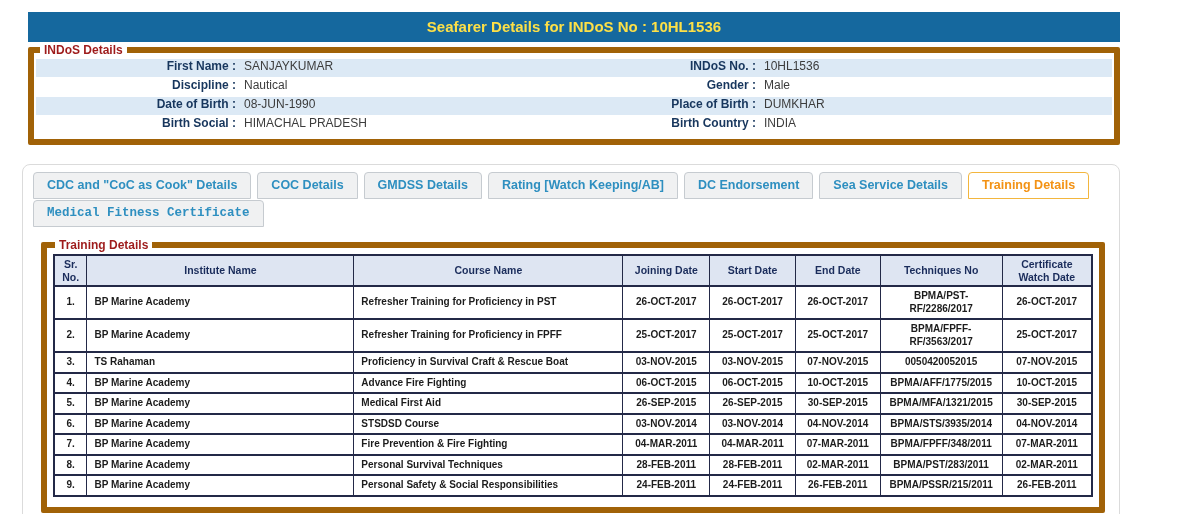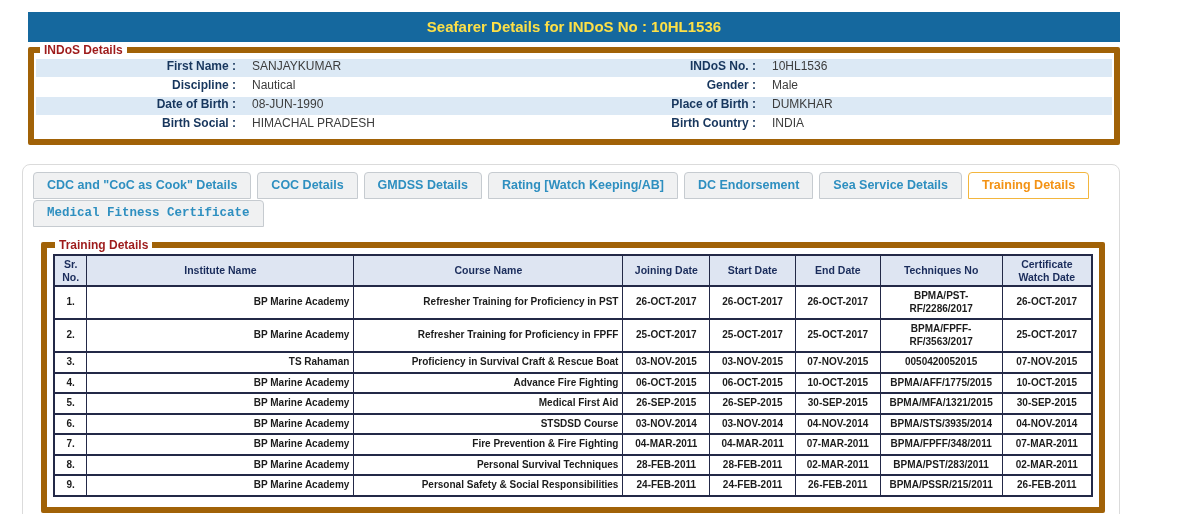--- a/index.html
+++ b/index.html
@@ -24,21 +24,21 @@
     color:var(--legend-red);font-weight:bold;font-size:12px;
     padding:0 4px;margin-left:4px;
   }
   fieldset.indos{margin:1px 68px 0 28px;padding:1px 2px 5px 2px;}
   .detail-row{display:flex;min-height:18px;align-items:flex-start;font-size:12px;margin-top:1px;}
   .detail-row.alt{background:var(--row-alt-blue);}
   .half{width:50%;display:flex;align-items:center;}
   .lbl{font-weight:bold;color:var(--label-navy);text-align:right;white-space:nowrap;}
   .half.left  .lbl{width:200px;}
   .half.right .lbl{width:182px;}
-  .val{color:var(--value-gray);margin-left:16px;white-space:nowrap;}
+  .val{color:var(--value-gray);margin-left:8px;white-space:nowrap;}
   .container{
     margin:19px 68px 0 22px;border:1px solid #DBDBDB;border-radius:8px;
     padding:7px 6px 8px 6px;min-height:334px;
   }
   .tab-row{display:flex;gap:6px;padding-left:4px;}
   .tab-row + .tab-row{margin-top:1px;font-family:Liberation Mono, monospace;}
   .tab{
     padding:5px 13px 6px;background:#F0F1F2;border:1px solid #C6CBD0;
     border-radius:4px 4px 0 0;color:var(--tab-blue);font-weight:bold;
     font-size:12.5px;cursor:pointer;white-space:nowrap;
@@ -50,21 +50,21 @@
     border-left:1px solid var(--table-border);border-right:1px solid var(--table-border);
     border-top:2px solid var(--table-border);border-bottom:2px solid var(--table-border);
     overflow-wrap:break-word;
   }
   th{
     background:var(--table-header-bg);color:#1A2C5B;font-size:10.5px;
     padding:2px 3px;line-height:1.2;text-align:center;
   }
   td{font-size:10px;font-weight:bold;color:#1C1C1C;padding:3px 4px;line-height:1.25;}
   td.c{text-align:center;}
-  td.l{text-align:right;padding-left:7px;}
+  td.l{text-align:left;padding-left:7px;}
 </style>
 </head>
 <body>
 
 <div class="titlebar">
   <span>Seafarer Details for INDoS No : 10HL1536</span>
 </div>
 
 <fieldset class="indos">
   <legend>INDoS Details</legend>

